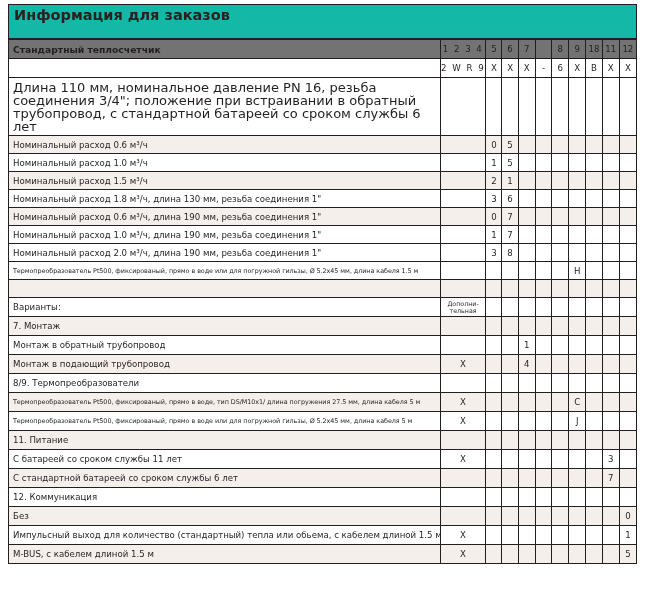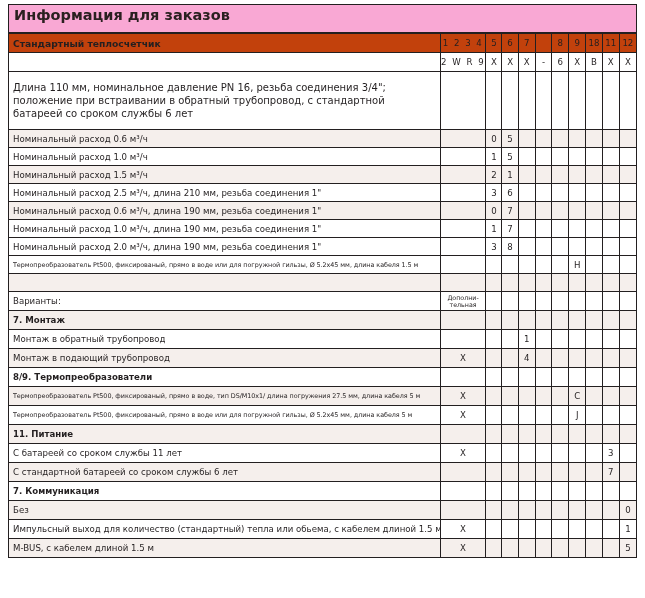--- a/index.html
+++ b/index.html
@@ -1,31 +1,31 @@
 <!DOCTYPE html>
 <html><head>
 <meta charset="utf-8">
 <style>
   html, body { margin:0; padding:0; background:#ffffff; }
   body { width:645px; height:598px; position:relative; overflow:hidden;
          font-family:"DejaVu Sans", sans-serif; color:#231f20; }
   .wrap { position:absolute; left:8px; top:4px; width:629px; }
-  .title { height:29px; background:#f9a8d4; border:1px solid #231f20; box-sizing:border-box;
+  .title { height:35px; background:#14b8a6; border:1px solid #231f20; box-sizing:border-box;
            font-family:"DejaVu Sans", sans-serif; font-weight:bold; font-size:14.5px; line-height:21px;
            padding-left:5px; color:#2a2020; }
   table { border-collapse:collapse; width:629px; table-layout:fixed; }
   td { border:1px solid #231f20; font-size:8.6px; padding:0 0 0 4px; height:18px; box-sizing:border-box;
        white-space:nowrap; overflow:hidden; }
   td.c { text-align:center; padding:0; font-size:8.6px; }
   tr.shade td { background:#f5efec; }
-  tr.hdr td { height:19px; background:#c2410c; }
+  tr.hdr td { height:19px; background:#737373; }
   tr.hdr td.lbl { font-weight:bold; font-size:9.2px; }
   td.small { font-size:6.4px; letter-spacing:-0.05px; }
-  td.bold { font-weight:bold;margin-left:12px; }
-  td.desc { height:58px; white-space:normal; line-height:13px; font-size:10px; vertical-align:middle; padding-right:10px; }
+  td.bold { font-weight:normal;margin-left:12px; }
+  td.desc { height:58px; white-space:normal; line-height:13px; font-size:13px; vertical-align:middle; padding-right:10px; }
   td.code { letter-spacing:1.5px; }
   td.extra { font-size:6.3px; line-height:7px; white-space:normal; }
   tr.r19 td { height:19px; }
 </style>
 </head>
 <body>
 
 <div class="wrap">
   <div class="title">Информация для заказов</div>
   <table>
@@ -115,21 +115,21 @@
           <td class="c">1</td>
           <td class="c"></td>
           <td class="c"></td>
           <td class="c"></td>
           <td class="c"></td>
           <td class="c"></td>
           <td class="c"></td>
           <td class="c"></td>
         </tr>
         <tr>
-          <td>Номинальный расход 2.5 м³/ч, длина 210 мм, резьба соединения 1"</td>
+          <td>Номинальный расход 1.8 м³/ч, длина 130 мм, резьба соединения 1"</td>
           <td class="c"></td>
           <td class="c">3</td>
           <td class="c">6</td>
           <td class="c"></td>
           <td class="c"></td>
           <td class="c"></td>
           <td class="c"></td>
           <td class="c"></td>
           <td class="c"></td>
           <td class="c"></td>
@@ -323,21 +323,21 @@
           <td class="c"></td>
           <td class="c"></td>
           <td class="c"></td>
           <td class="c"></td>
           <td class="c"></td>
           <td class="c"></td>
           <td class="c">7</td>
           <td class="c"></td>
         </tr>
         <tr class="r19">
-          <td class="bold">7. Коммуникация</td>
+          <td class="bold">12. Коммуникация</td>
           <td class="c"></td>
           <td class="c"></td>
           <td class="c"></td>
           <td class="c"></td>
           <td class="c"></td>
           <td class="c"></td>
           <td class="c"></td>
           <td class="c"></td>
           <td class="c"></td>
           <td class="c"></td>

